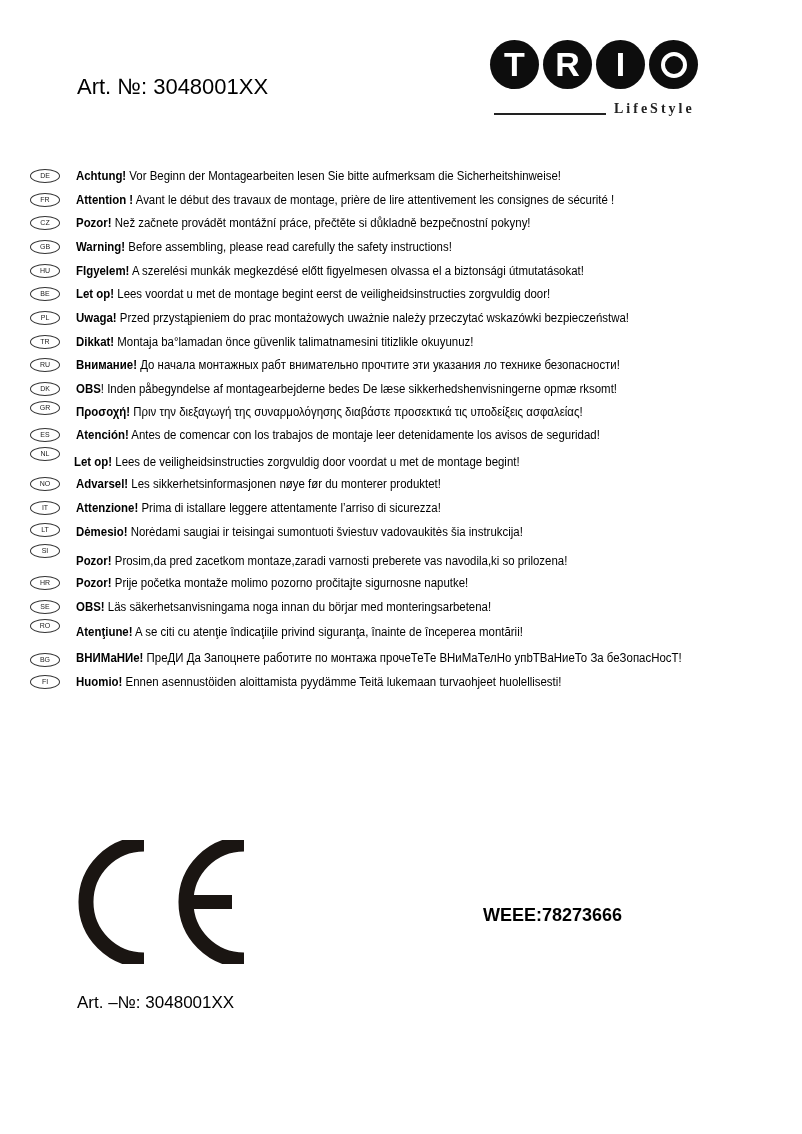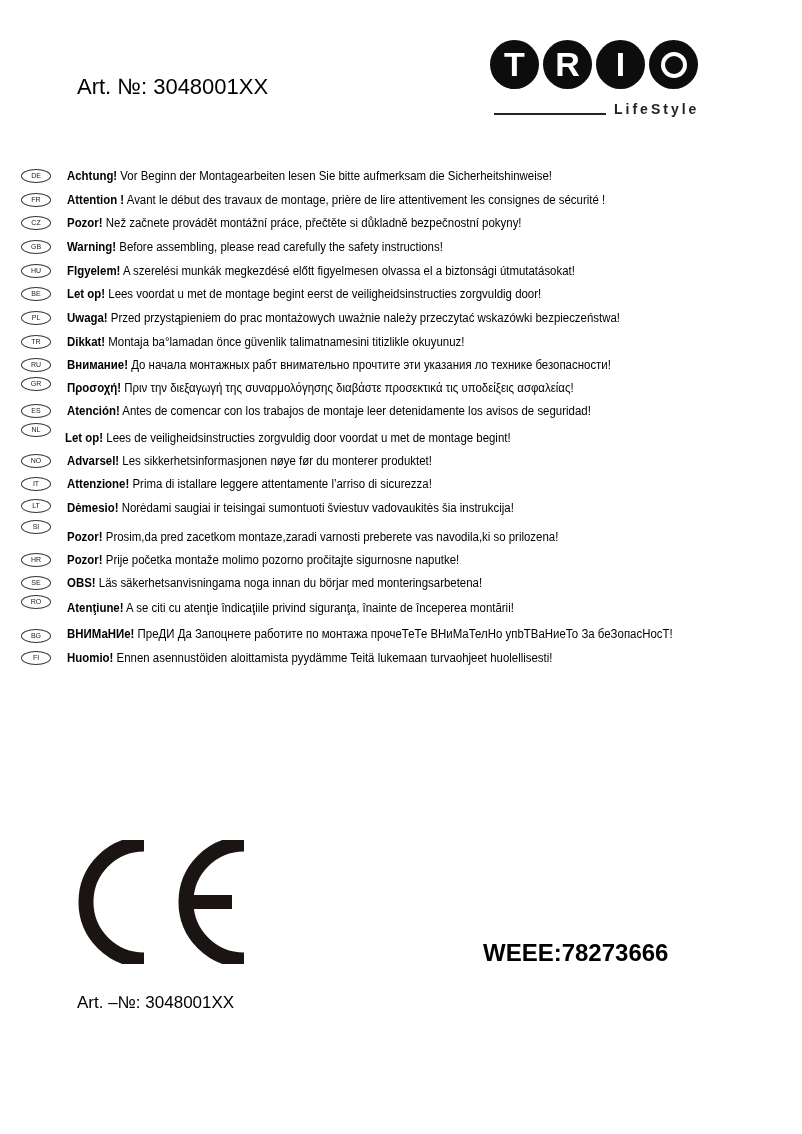--- a/index.html
+++ b/index.html
@@ -21,43 +21,43 @@
       display: flex; align-items: center; justify-content: center;
       font-family: "Liberation Sans", sans-serif;
     }
     .logo .circle .ring {
       width: 26px; height: 26px; border-radius: 50%; border: 4px solid #fff; box-sizing: border-box;
     }
     .logo .tagline-row { position: relative; height: 24px; margin-top: 8px; }
     .logo .rule { position: absolute; left: 4px; top: 16px; width: 112px; height: 2px; background: #222; }
     .logo .tagline {
       position: absolute; left: 124px; top: 4px;
-      font-size: 14px; font-weight: bold; letter-spacing: 3px; color: #222;
+      font-size: 14px; font-weight: bold; letter-spacing: 3px; color: #222; font-family: Liberation Serif, serif;
     }
-    .warnings { position: absolute; left: 21px; top: 164px; width: 740px; }
+    .warnings { position: absolute; left: 30px; top: 164px; width: 740px; }
     .row { position: relative; height: 23.7px; display: flex; align-items: center; }
     .badge {
       position: absolute; left: 0; width: 28px; height: 12px;
       border: 1px solid #333; border-radius: 50%;
       font-size: 7px; line-height: 12px; text-align: center; color: #222;
     }
     .line {
       position: absolute; left: 46px; white-space: nowrap;
       font-size: 12.3px; font-family: "Liberation Sans", sans-serif;
       transform: scaleX(0.93); transform-origin: left center;
     }
     .line b { font-weight: bold; }
     .ce-mark { position: absolute; left: 72px; top: 840px; width: 176px; height: 124px; }
     .art-footer {
       position: absolute; left: 77px; top: 971px;
       font-size: 17px; font-weight: normal; margin-top: 22px;
     }
     .weee {
-      position: absolute; left: 483px; top: 939px;
-      font-size: 24px; font-weight: bold; text-align: right;
+      position: absolute; left: 483px; top: 905px;
+      font-size: 18px; font-weight: bold; text-align: right;
     }
   </style>
 </head>
 <body>
 
 <div class="art-header">Art. №: 3048001XX</div>
 
 <div class="logo">
   <div class="circles">
     <div class="circle">T</div>
@@ -102,20 +102,24 @@
       <span class="badge">PL</span>
       <span class="line"><b>Uwaga!</b><span> Przed przystąpieniem do prac montażowych uważnie należy przeczytać wskazówki bezpieczeństwa!</span></span>
     </div>
   <div class="row">
       <span class="badge">TR</span>
       <span class="line"><b>Dikkat!</b><span> Montaja ba°lamadan önce güvenlik talimatnamesini titizlikle okuyunuz!</span></span>
     </div>
   <div class="row">
       <span class="badge">RU</span>
       <span class="line"><b>Внимание!</b><span> До начала монтажных рабт внимательно прочтите эти указания ло технике безопасности!</span></span>
+    </div>
+  <div class="row">
+      <span class="badge">DK</span>
+      <span class="line"><b>OBS</b><span>! Inden påbegyndelse af montagearbejderne bedes De læse sikkerhedshenvisningerne opmæ rksomt!</span></span>
     </div>
   <div class="row" style="height:22px">
       <span class="badge" style="top:0">GR</span>
       <span class="line"><b>Προσοχή!</b><span> Πριν την διεξαγωγή της συναρμολόγησης διαβάστε προσεκτικά τις υποδείξεις ασφαλείας!</span></span>
     </div>
   <div class="row">
       <span class="badge">ES</span>
       <span class="line"><b>Atención!</b><span> Antes de comencar con los trabajos de montaje leer detenidamente los avisos de seguridad!</span></span>
     </div>
   <div class="row" style="height:26px">

